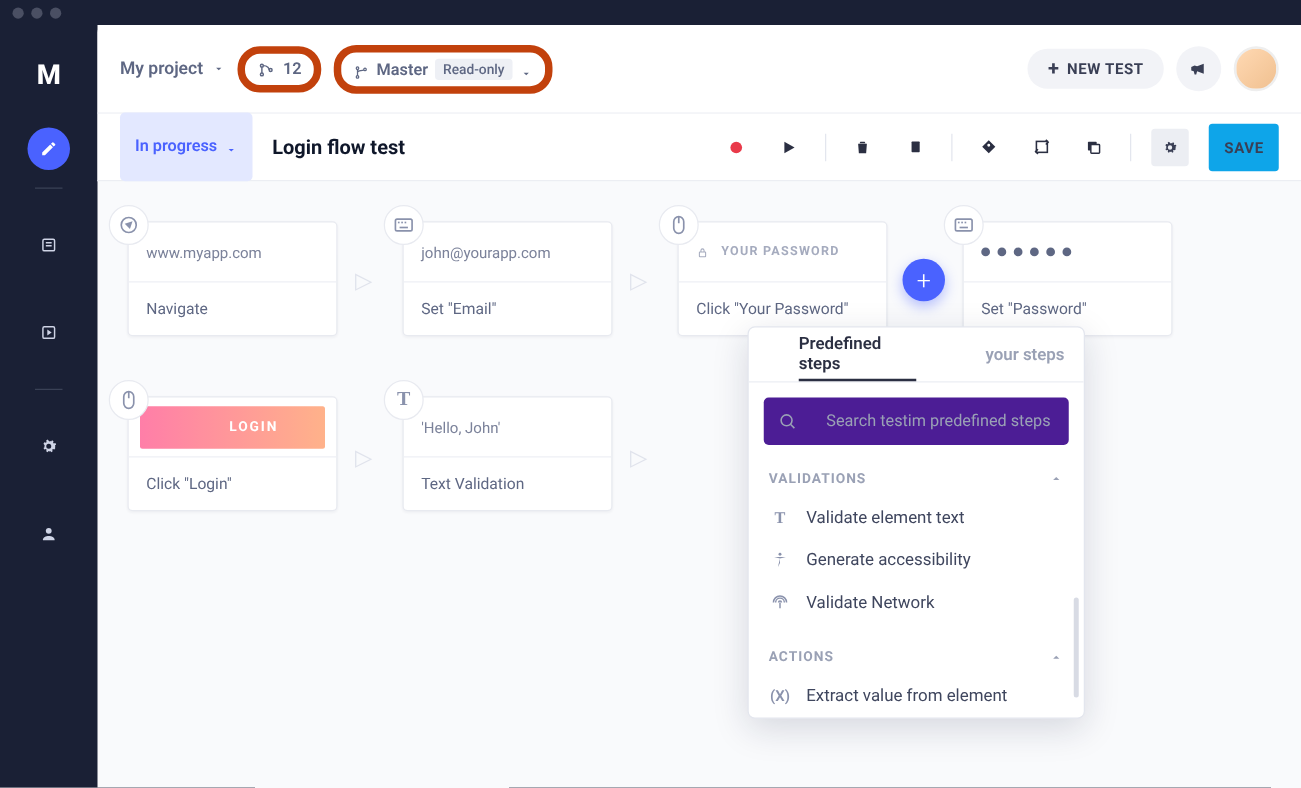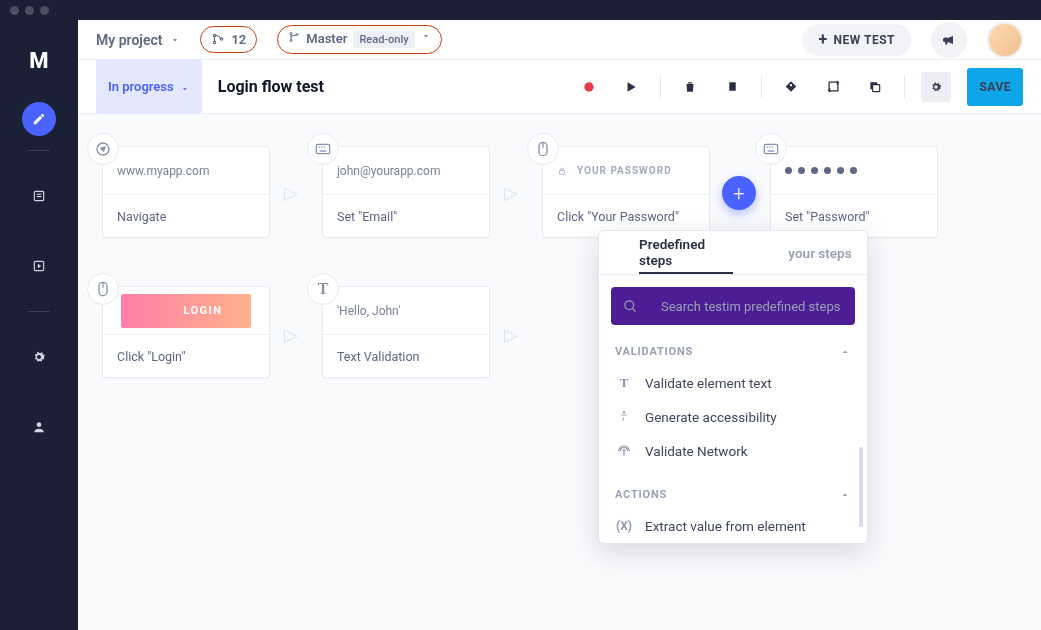--- a/index.html
+++ b/index.html
@@ -10,23 +10,23 @@
   .app-frame { display: flex; height: 610px; }
   
   .sidebar-dark { width: 78px; background: #1a2035; display: flex; flex-direction: column; align-items: center; padding-top: 20px; gap: 8px; }
   .logo { width: 40px; height: 40px; display:flex; align-items:center; justify-content:center; color:#fff; font-weight:800; font-size:22px; }
   .side-btn { width: 34px; height: 34px; border-radius: 50%; display:flex; align-items:center; justify-content:center; color:#cfd4e6; margin-top:14px; }
   .side-btn.active { background:#4a62ff; color:#fff; }
   .side-sep { width:22px; height:1px; background:#3a4156; margin:6px 0; }
   
   .main-area { flex:1; background:#f9fafc; display:flex; flex-direction:column; border-top-left-radius:6px; }
   
-  .topbar { height:40px; background:#fff; display:flex; align-items:center; padding:0 18px; gap:20px; border-bottom:1px solid #eceef3; }
+  .topbar { height:71px; background:#fff; display:flex; align-items:center; padding:0 18px; gap:10px; border-bottom:1px solid #eceef3; }
   .project-dd { display:flex; align-items:center; gap:8px; color:#5e6783; font-weight:600; font-size:14px; cursor:pointer; }
-  .pill { display:flex; align-items:flex-start; gap:6px; padding:5px 10px; border:1px solid #c2410c; border-radius:18px; font-size:13px; color:#5e6783; font-weight:600; }
+  .pill { display:flex; align-items:flex-end; gap:6px; padding:5px 10px; border:6px solid #c2410c; border-radius:18px; font-size:13px; color:#5e6783; font-weight:600; }
   .flex-spacer { flex:1; }
   .new-test { background:#f2f3f7; border-radius:20px; padding:8px 16px; font-size:12px; font-weight:700; letter-spacing:0.5px; color:#3a3f55; display:flex; align-items:center; gap:6px; cursor:pointer; }
   .circle-btn { width:36px; height:36px; border-radius:50%; background:#f2f3f7; display:flex; align-items:center; justify-content:center; cursor:pointer; color:#3a3f55; }
   .avatar { width:36px; height:36px; border-radius:50%; background:linear-gradient(135deg,#ffd9b3,#f0c090); border:2px solid #eee; }
   
   .sub-toolbar { height:54px; display:flex; align-items:center; padding:0 18px; gap:16px; border-bottom:1px solid #eceef3; background:#fff; }
   .status-badge { background:#e3e8ff; color:#4a62ff; font-weight:600; font-size:13px; padding:20px 12px; border-radius:4px; display:flex; align-items:flex-end; gap:6px; cursor:pointer; }
   .test-title { font-weight:700; font-size:16px; color:#0f172a; }
   .tool-icon { width:26px; height:26px; display:flex; align-items:center; justify-content:center; color:#2b2f42; cursor:pointer; }
   .tool-sep { width:1px; height:22px; background:#e3e6ee; }
@@ -34,21 +34,21 @@
   .save-btn { background:#0ea5e9; padding:12px 12px; font-weight:700; font-size:12px; letter-spacing:0.5px; color:#3a3f55; border-radius:3px; cursor:pointer; }
   .gear-btn { width:30px; height:30px; background:#eceef3; border-radius:3px; display:flex; align-items:center; justify-content:center; cursor:pointer; color:#3a3f55; }
   
   .canvas { flex:1; position:relative; padding:24px; overflow:hidden; }
   
   .step-card { position:absolute; width:168px; background:#fff; border:1px solid #e8eaf0; border-radius:4px; box-shadow:0 1px 2px rgba(20,30,60,0.04); }
   .step-icon-badge { position:absolute; top:-14px; left:-16px; width:32px; height:32px; border-radius:50%; background:#fff; border:1px solid #e8eaf0; display:flex; align-items:center; justify-content:center; color:#8a92ac; }
   .step-preview { height:48px; display:flex; align-items:center; padding:0 14px; font-size:12px; color:#7b829a; border-bottom:1px solid #eef0f5; }
   .step-label { height:42px; display:flex; align-items:center; padding:0 14px; font-size:12.5px; color:#5e6783; }
   .connector { position:absolute; color:#e0e3ec; font-size:18px; }
-  .login-btn-preview { width:130px; height:34px; background:linear-gradient(90deg,#ff7ea8,#ffb28a); color:#fff; font-size:11px; font-weight:700; letter-spacing:1.5px; display:flex; align-items:center; justify-content:center; border-radius:2px; margin:0 auto;padding-left:34px; }
+  .login-btn-preview { width:148px; height:34px; background:linear-gradient(90deg,#ff7ea8,#ffb28a); color:#fff; font-size:11px; font-weight:700; letter-spacing:1.5px; display:flex; align-items:center; justify-content:center; border-radius:2px; margin:0 auto;padding-left:34px; }
   .pwd-preview { display:flex; align-items:center; gap:10px; font-size:10px; color:#a5abbe; font-weight:700; letter-spacing:1px; }
   .dots-preview { display:flex; gap:6px; }
   .dot { width:7px; height:7px; background:#5e6783; border-radius:50%; }
   
   .add-btn { position:absolute; width:34px; height:34px; border-radius:50%; background:#4a62ff; color:#fff; display:flex; align-items:center; justify-content:center; font-size:20px; font-weight:300; cursor:pointer; box-shadow:0 4px 10px rgba(74,98,255,0.4); }
   
   .popover { position:absolute; width:270px; background:#fff; border:1px solid #e3e6ee; border-radius:6px; box-shadow:0 8px 28px rgba(20,30,60,0.15); overflow:hidden; }
   .pop-tabs { display:flex; border-bottom:1px solid #eceef3; height:44px; }
   .pop-tab { flex:1; display:flex; align-items:center; justify-content:center; font-size:13.5px; font-weight:600; color:#9aa1b5; cursor:pointer;margin-left:40px; }
   .pop-tab.active { color:#2b2f42; border-bottom:2px solid #2b2f42; }

